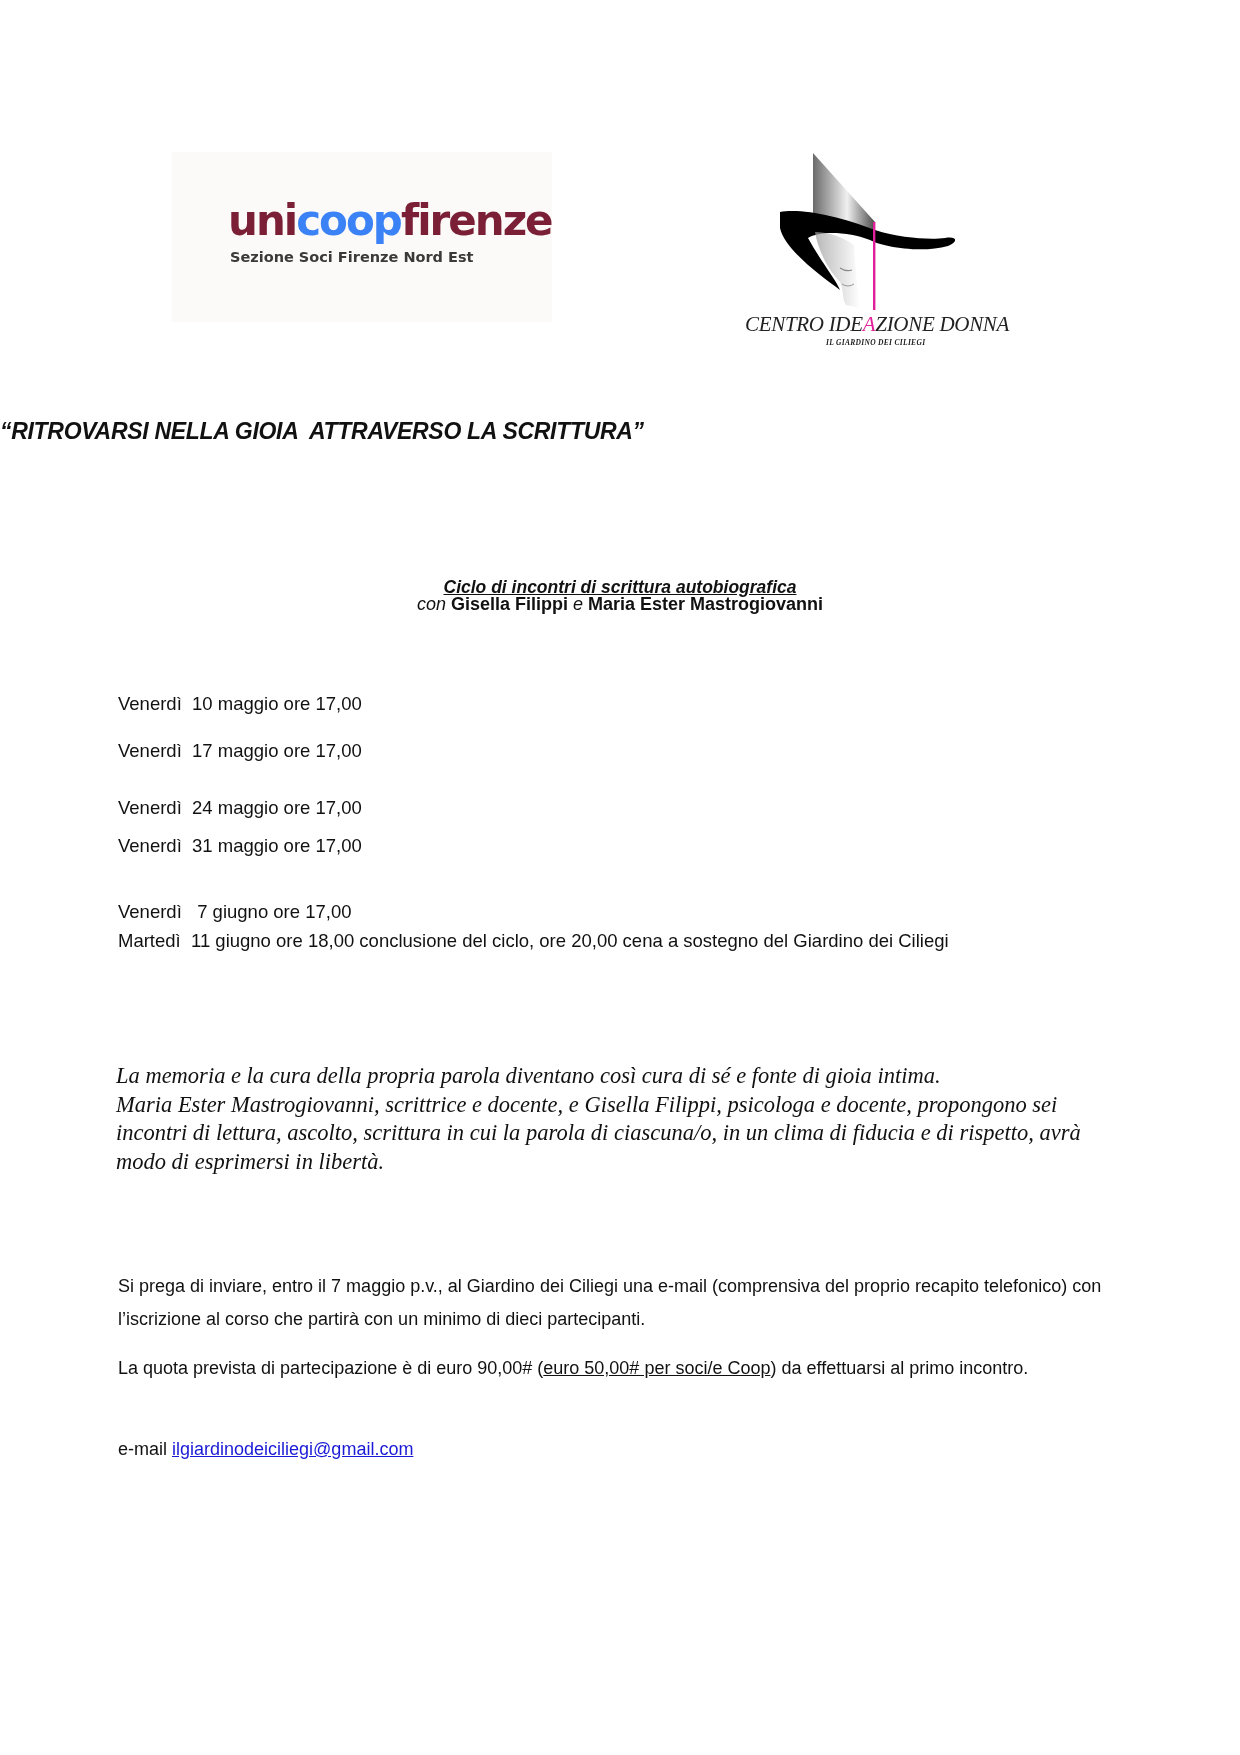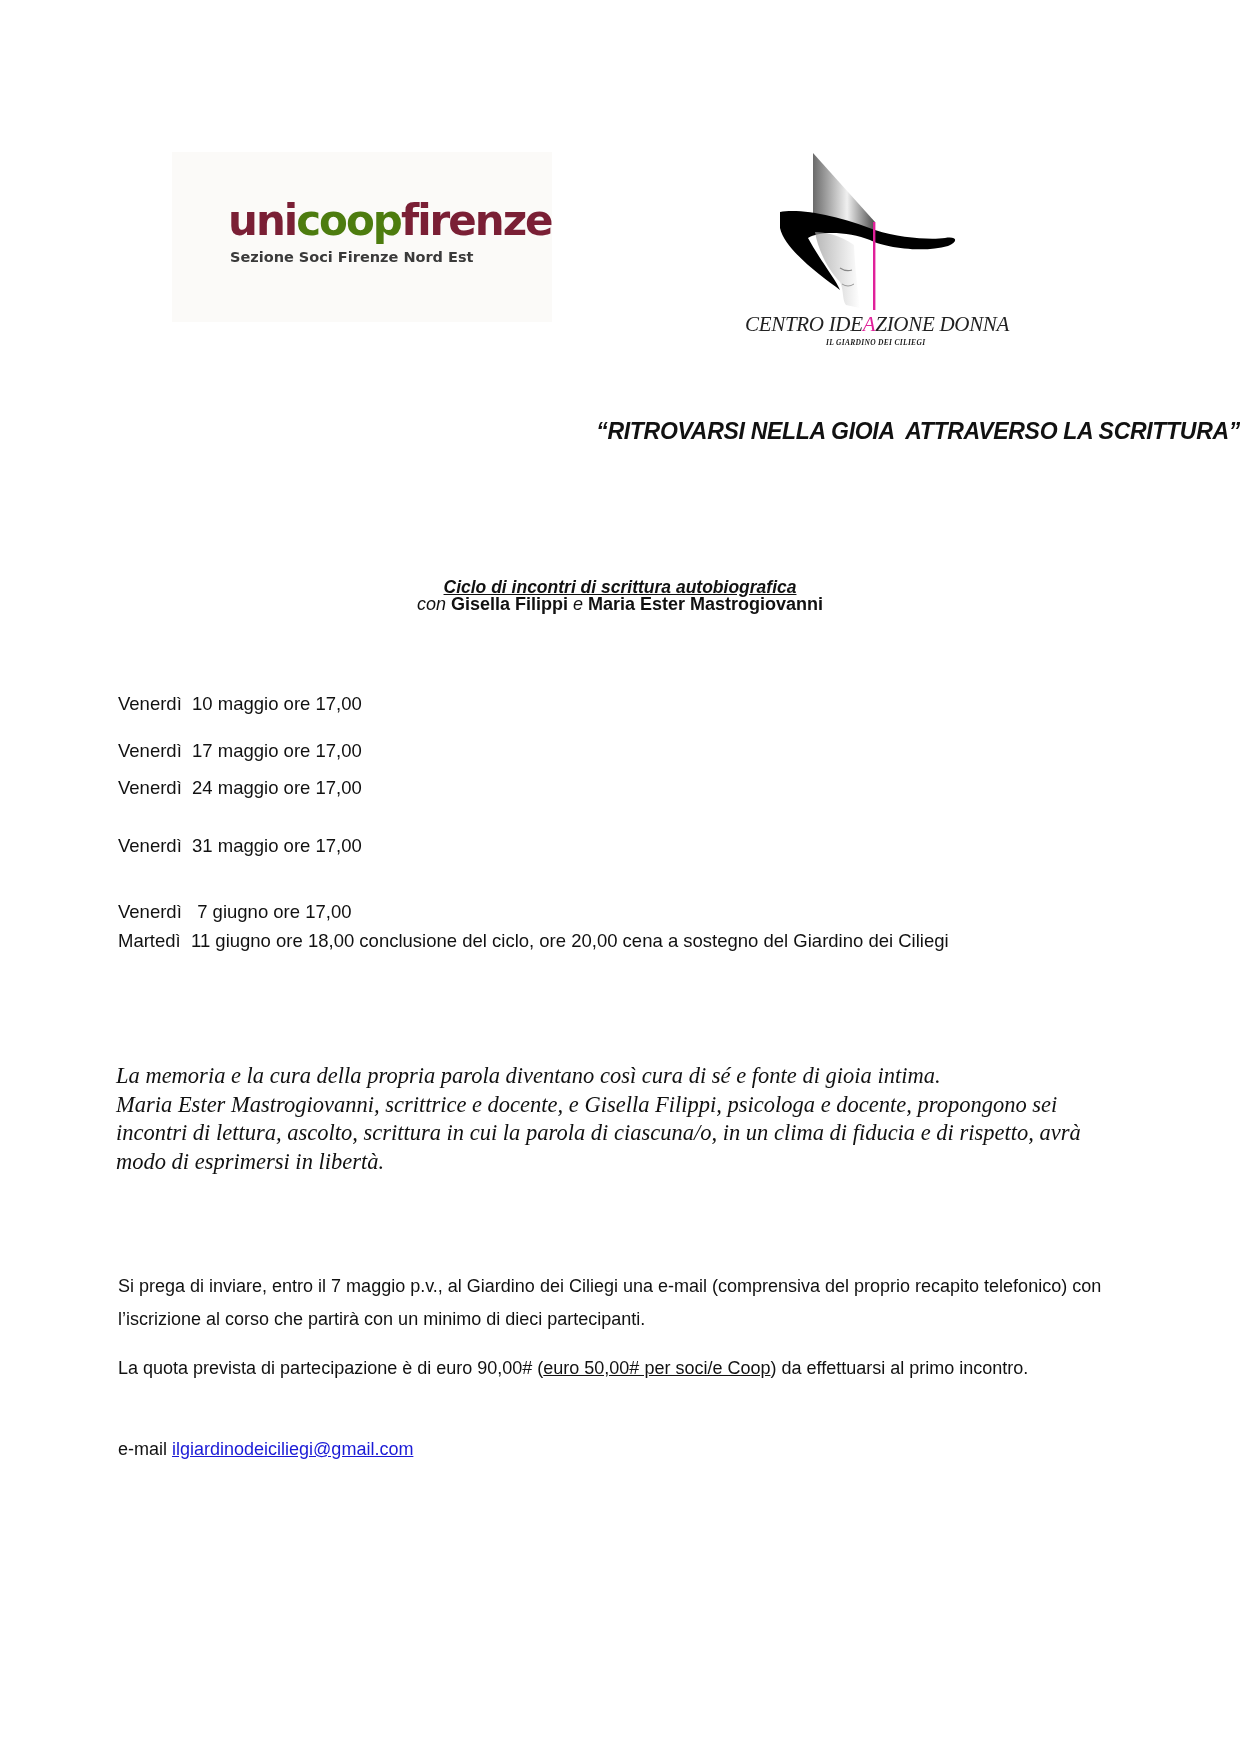--- a/index.html
+++ b/index.html
@@ -25,21 +25,21 @@
     .unicoop-word {
       left: 228px; top: 200px;
       font-family: "DejaVu Sans", sans-serif;
       font-weight: bold;
       font-size: 42px;
       letter-spacing: -2px;
       line-height: 1;
       white-space: nowrap;
     }
     .unicoop-word .uni, .unicoop-word .fir { color: #7a1f35; }
-    .unicoop-word .coop { color: #4d7c0f; }
+    .unicoop-word .coop { color: #3b82f6; }
     .unicoop-sub {
       left: 230px; top: 249px;
       font-family: "DejaVu Sans", sans-serif;
       font-weight: bold;
       font-size: 14.5px;
       color: #3a3a3a;
       white-space: nowrap;
     }
 
     
@@ -61,21 +61,21 @@
       font-weight: bold;
       font-size: 7.5px;
       color: #222;
       white-space: nowrap;
       letter-spacing: 0.3px;
     }
 
     
     .headline {
       left: 0; width: 1240px; top: 418px;
-      text-align: right;
+      text-align: left;
       font-family: "Liberation Sans", sans-serif;
       font-weight: bold;
       font-style: italic;
       font-size: 23px;
       letter-spacing: -0.3px;
       white-space: pre;
     }
 
     .subtitle {
       left: 0; width: 1240px; top: 541px;
@@ -167,21 +167,21 @@
 <div class="abs byline">
   <span class="it">con</span>
   <span class="b">Gisella Filippi</span>
   <span class="it">e</span>
   <span class="b">Maria Ester Mastrogiovanni</span>
 </div>
 
 <div class="abs schedule">
   <div class="row" style="top:0px">Venerdì  10 maggio ore 17,00</div>
   <div class="row" style="top:47px">Venerdì  17 maggio ore 17,00</div>
-  <div class="row" style="top:84px">Venerdì  24 maggio ore 17,00</div>
+  <div class="row" style="top:104px">Venerdì  24 maggio ore 17,00</div>
   <div class="row" style="top:142px">Venerdì  31 maggio ore 17,00</div>
   <div class="row" style="top:208px">Venerdì   7 giugno ore 17,00</div>
   <div class="row" style="top:237px">Martedì  11 giugno ore 18,00 conclusione del ciclo, ore 20,00 cena a sostegno del Giardino dei Ciliegi</div>
 </div>
 
 <div class="abs description">
   <p>La memoria e la cura della propria parola diventano così cura di sé e fonte di gioia intima.</p>
   <p>Maria Ester Mastrogiovanni, scrittrice e docente,  e Gisella Filippi, psicologa e docente, propongono sei incontri di lettura, ascolto, scrittura in cui la parola di ciascuna/o, in un clima di fiducia e di rispetto, avrà modo di esprimersi in libertà.</p>
 </div>
 

